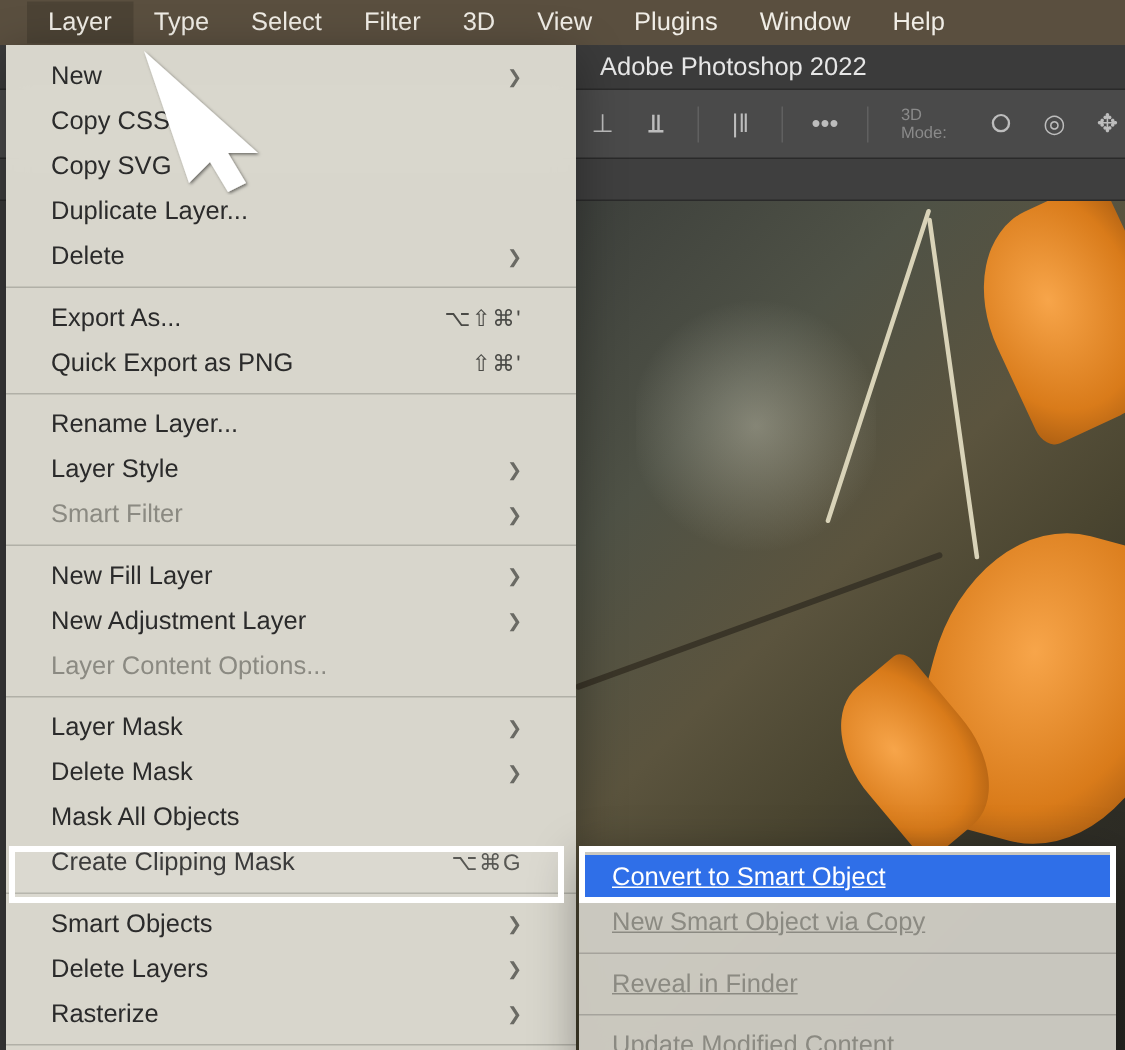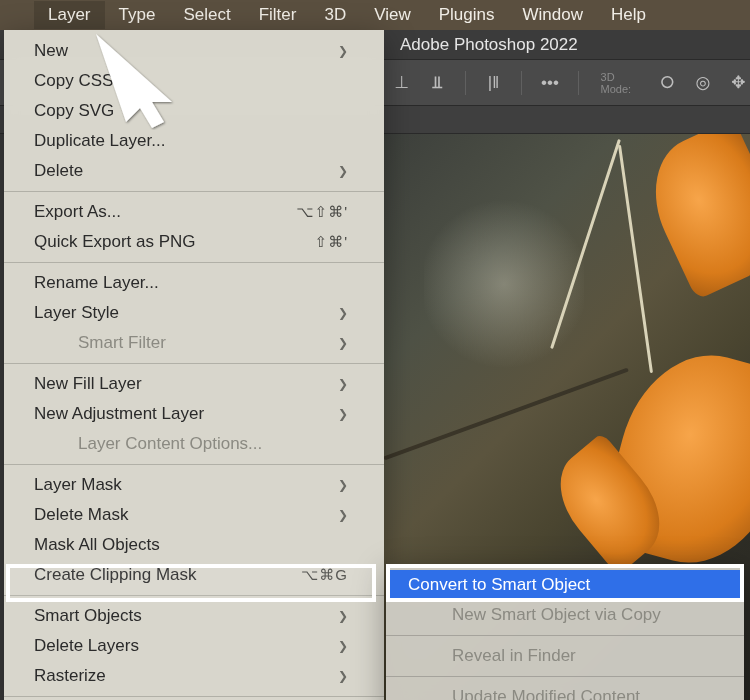--- a/index.html
+++ b/index.html
@@ -9,21 +9,21 @@
     font-family: -apple-system, BlinkMacSystemFont, "Segoe UI", sans-serif;
     overflow: hidden;
     position: relative;
     background: #3a3a3a;
   }
   .menubar {
     height: 30px;
     background: #5a4f3f;
     display: flex;
     align-items: center;
-    padding-left: 34px;
+    padding-left: 18px;
     gap: 0;
   }
   .menubar-item {
     color: #f0ede6;
     font-size: 17px;
     padding: 4px 14px;
     cursor: default;
   }
   .menubar-item.active {
     background: rgba(0,0,0,0.15);
@@ -108,21 +108,21 @@
     box-shadow: 0 8px 32px rgba(0,0,0,0.35);
   }
   .menu-row {
     height: 30px;
     display: flex;
     align-items: center;
     padding: 0 36px 0 30px;
     position: relative;
     cursor: default;
   }
-  .menu-row.disabled { color: #8b8a82; margin-left: 44px; }
+  .menu-row.disabled { color: #8b8a82; }
   .menu-row .label { flex: 1; }
   .menu-row .shortcut { color: #4a4a46; font-size: 15px; letter-spacing: 1px; }
   .menu-row .arrow {
     font-size: 12px;
     color: #6a6a64;
     margin-left: auto;
   }
   .menu-sep {
     height: 1px;
     background: rgba(0,0,0,0.18);
@@ -154,21 +154,21 @@
     padding: 6px 0;
     font-size: 17px;
     color: #2b2b2b;
     box-shadow: 0 8px 32px rgba(0,0,0,0.35);
     z-index: 3;
   }
   .submenu .menu-row.selected {
     background: #2f6fe8;
     color: #fff;
   }
-  .submenu .menu-row { padding: 0 22px; }
+  .submenu .menu-row { padding: 0 22px; text-decoration: underline; }
   .arrow-pointer {
     position: absolute;
     top: 30px;
     left: 90px;
     z-index: 10;
     pointer-events: none;
   }
 </style>
 </head>
 <body>

